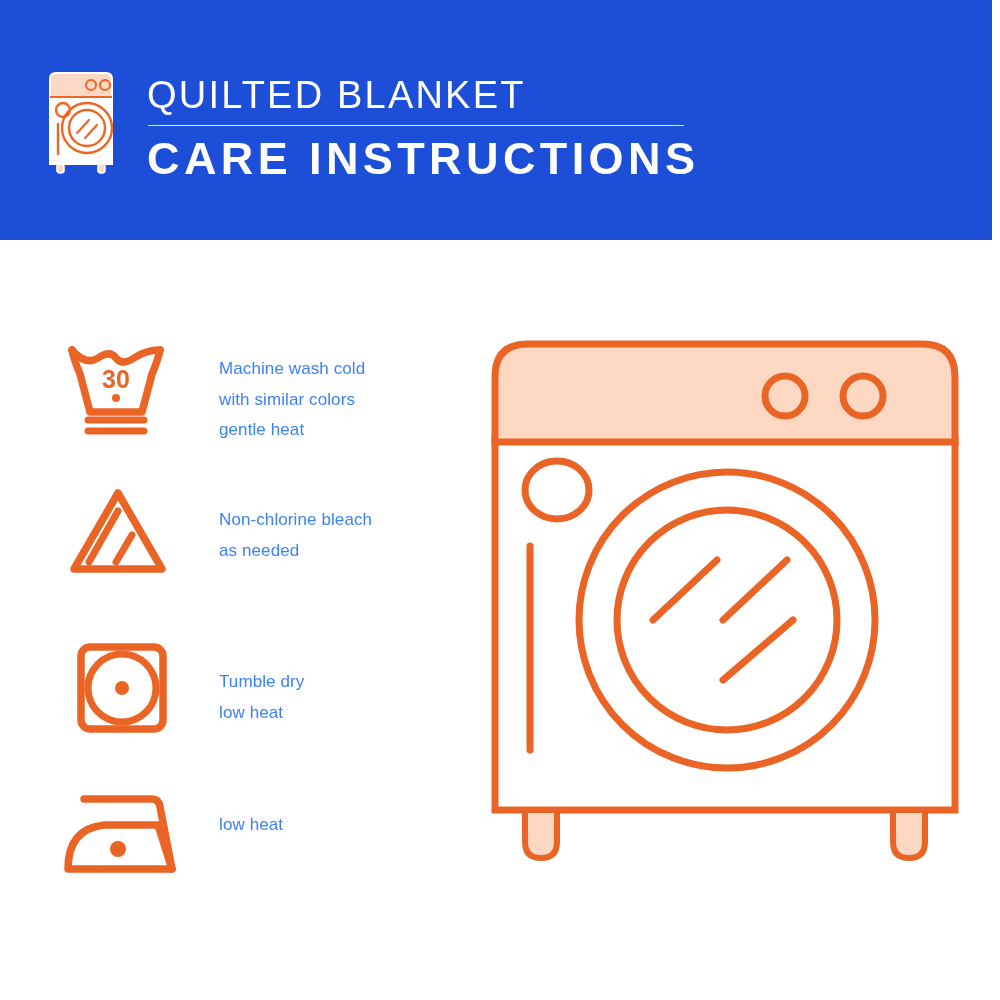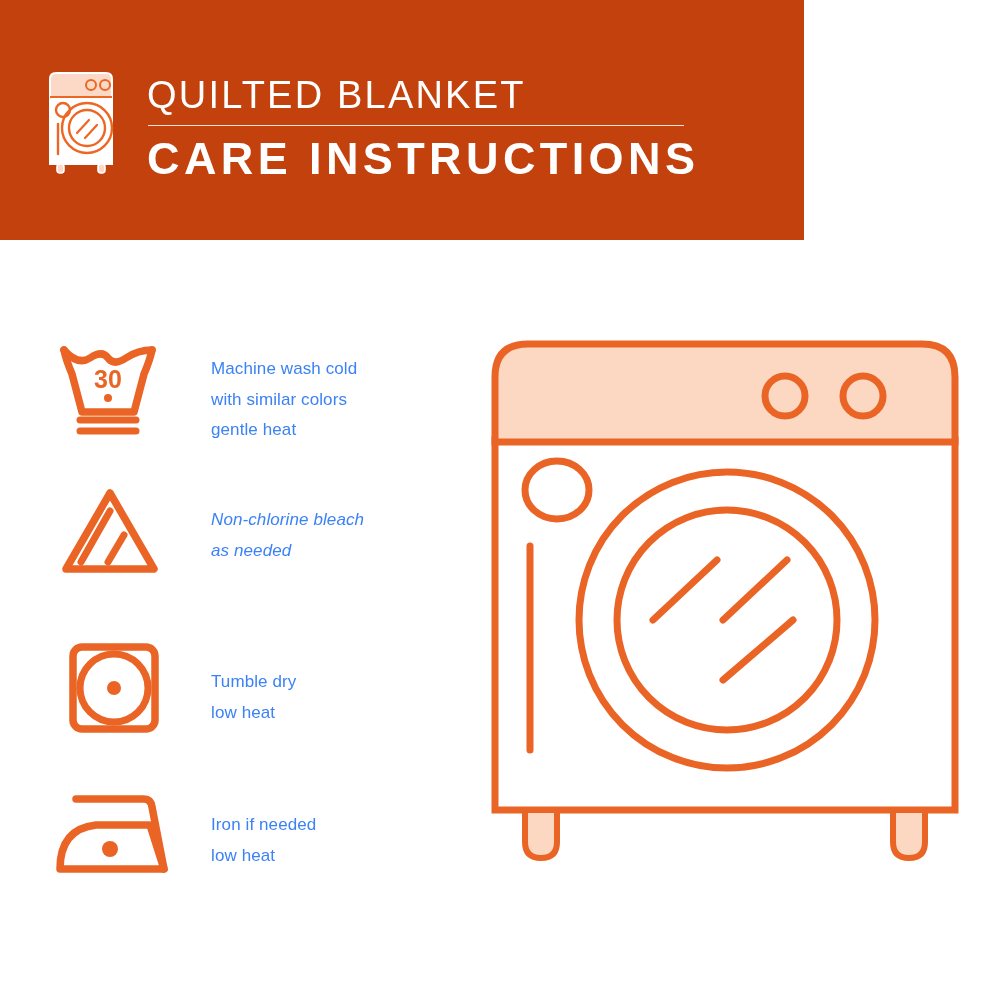--- a/index.html
+++ b/index.html
@@ -6,22 +6,22 @@
   html,body { width:1000px; height:1000px; }
   body {
     background:#ffffff;
     font-family:"Liberation Sans", sans-serif;
     overflow:hidden;
     position:relative;
   }
 
   
   #header {
-    position:absolute; left:0; top:0; width:804px; height:240px;
-    background:#c2410c;
+    position:absolute; left:0; top:0; width:992px; height:240px;
+    background:#1d4ed8;
   }
   #header-logo {
     position:absolute; left:44px; top:66px; width:78px; height:108px;
   }
   #header-titles {
     position:absolute; left:147px; top:72px; width:600px;
   }
   .title-line1 {
     font-size:38px; letter-spacing:2.2px; color:#FFFFFF;
     font-weight:400; line-height:46px; white-space:nowrap;
@@ -29,37 +29,37 @@
   .title-divider {
     width:536px; height:1px; background:rgba(255,255,255,.85);
     margin:7px 0 6px 1px;
   }
   .title-line2 {
     font-size:45px; letter-spacing:4.4px; color:#FFFFFF;
     font-weight:700; line-height:54px; white-space:nowrap;
   }
 
   
-  #care-list { position:absolute; left:8px; top:240px; width:480px; height:760px;padding-left:45px; }
+  #care-list { position:absolute; left:16px; top:240px; width:480px; height:760px;padding-left:45px; }
   .care-row { position:absolute; left:0; width:490px; }
   .care-row .sym { position:absolute; left:48px; top:0; }
   .care-row .txt {
     position:absolute; left:203px;
     color:#3b82f6; font-size:17px; line-height:30.5px;
     letter-spacing:.1px; font-weight:400;
   }
   .care-row .txt div { white-space:nowrap; }
 
   #row-wash   { top:100px; }
   #row-bleach { top:245px; }
   #row-dry    { top:400px; }
   #row-iron   { top:545px; }
 
   #row-wash   .txt { top:14px; }
-  #row-bleach .txt { top:20px;font-style:italic; }
+  #row-bleach .txt { top:20px; }
   #row-dry    .txt { top:27px; }
   #row-iron   .txt { top:25px; }
 
   
   #machine-illustration {
     position:absolute; left:485px; top:330px; width:480px; height:610px;
   }
 </style>
 </head>
 <body>
@@ -154,21 +154,20 @@
     <div class="sym" style="left:44px;">
       <svg viewBox="0 0 118 90" width="118" height="90">
 
         <path d="M24 14 L92 14 Q99 14 100 22 L112 84" fill="none" stroke="#EA6425" stroke-width="7.5" stroke-linecap="round" stroke-linejoin="round"></path>
 
         <path d="M8 84 Q8 44 44 40 L98 40 L112 84 Z" fill="none" stroke="#EA6425" stroke-width="7.5" stroke-linecap="round" stroke-linejoin="round"></path>
         <circle cx="58" cy="64" r="8" fill="#EA6425"></circle>
       </svg>
     </div>
     <div class="txt">
-      <div>Iron if needed</div>
       <div>low heat</div>
     </div>
   </div>
 
 </div>
 
 <div id="machine-illustration">
   <svg viewBox="0 0 480 610" width="480" height="610">
 
     <rect x="10" y="110" width="460" height="370" fill="#FFFFFF" stroke="#EA6425" stroke-width="7"></rect>

